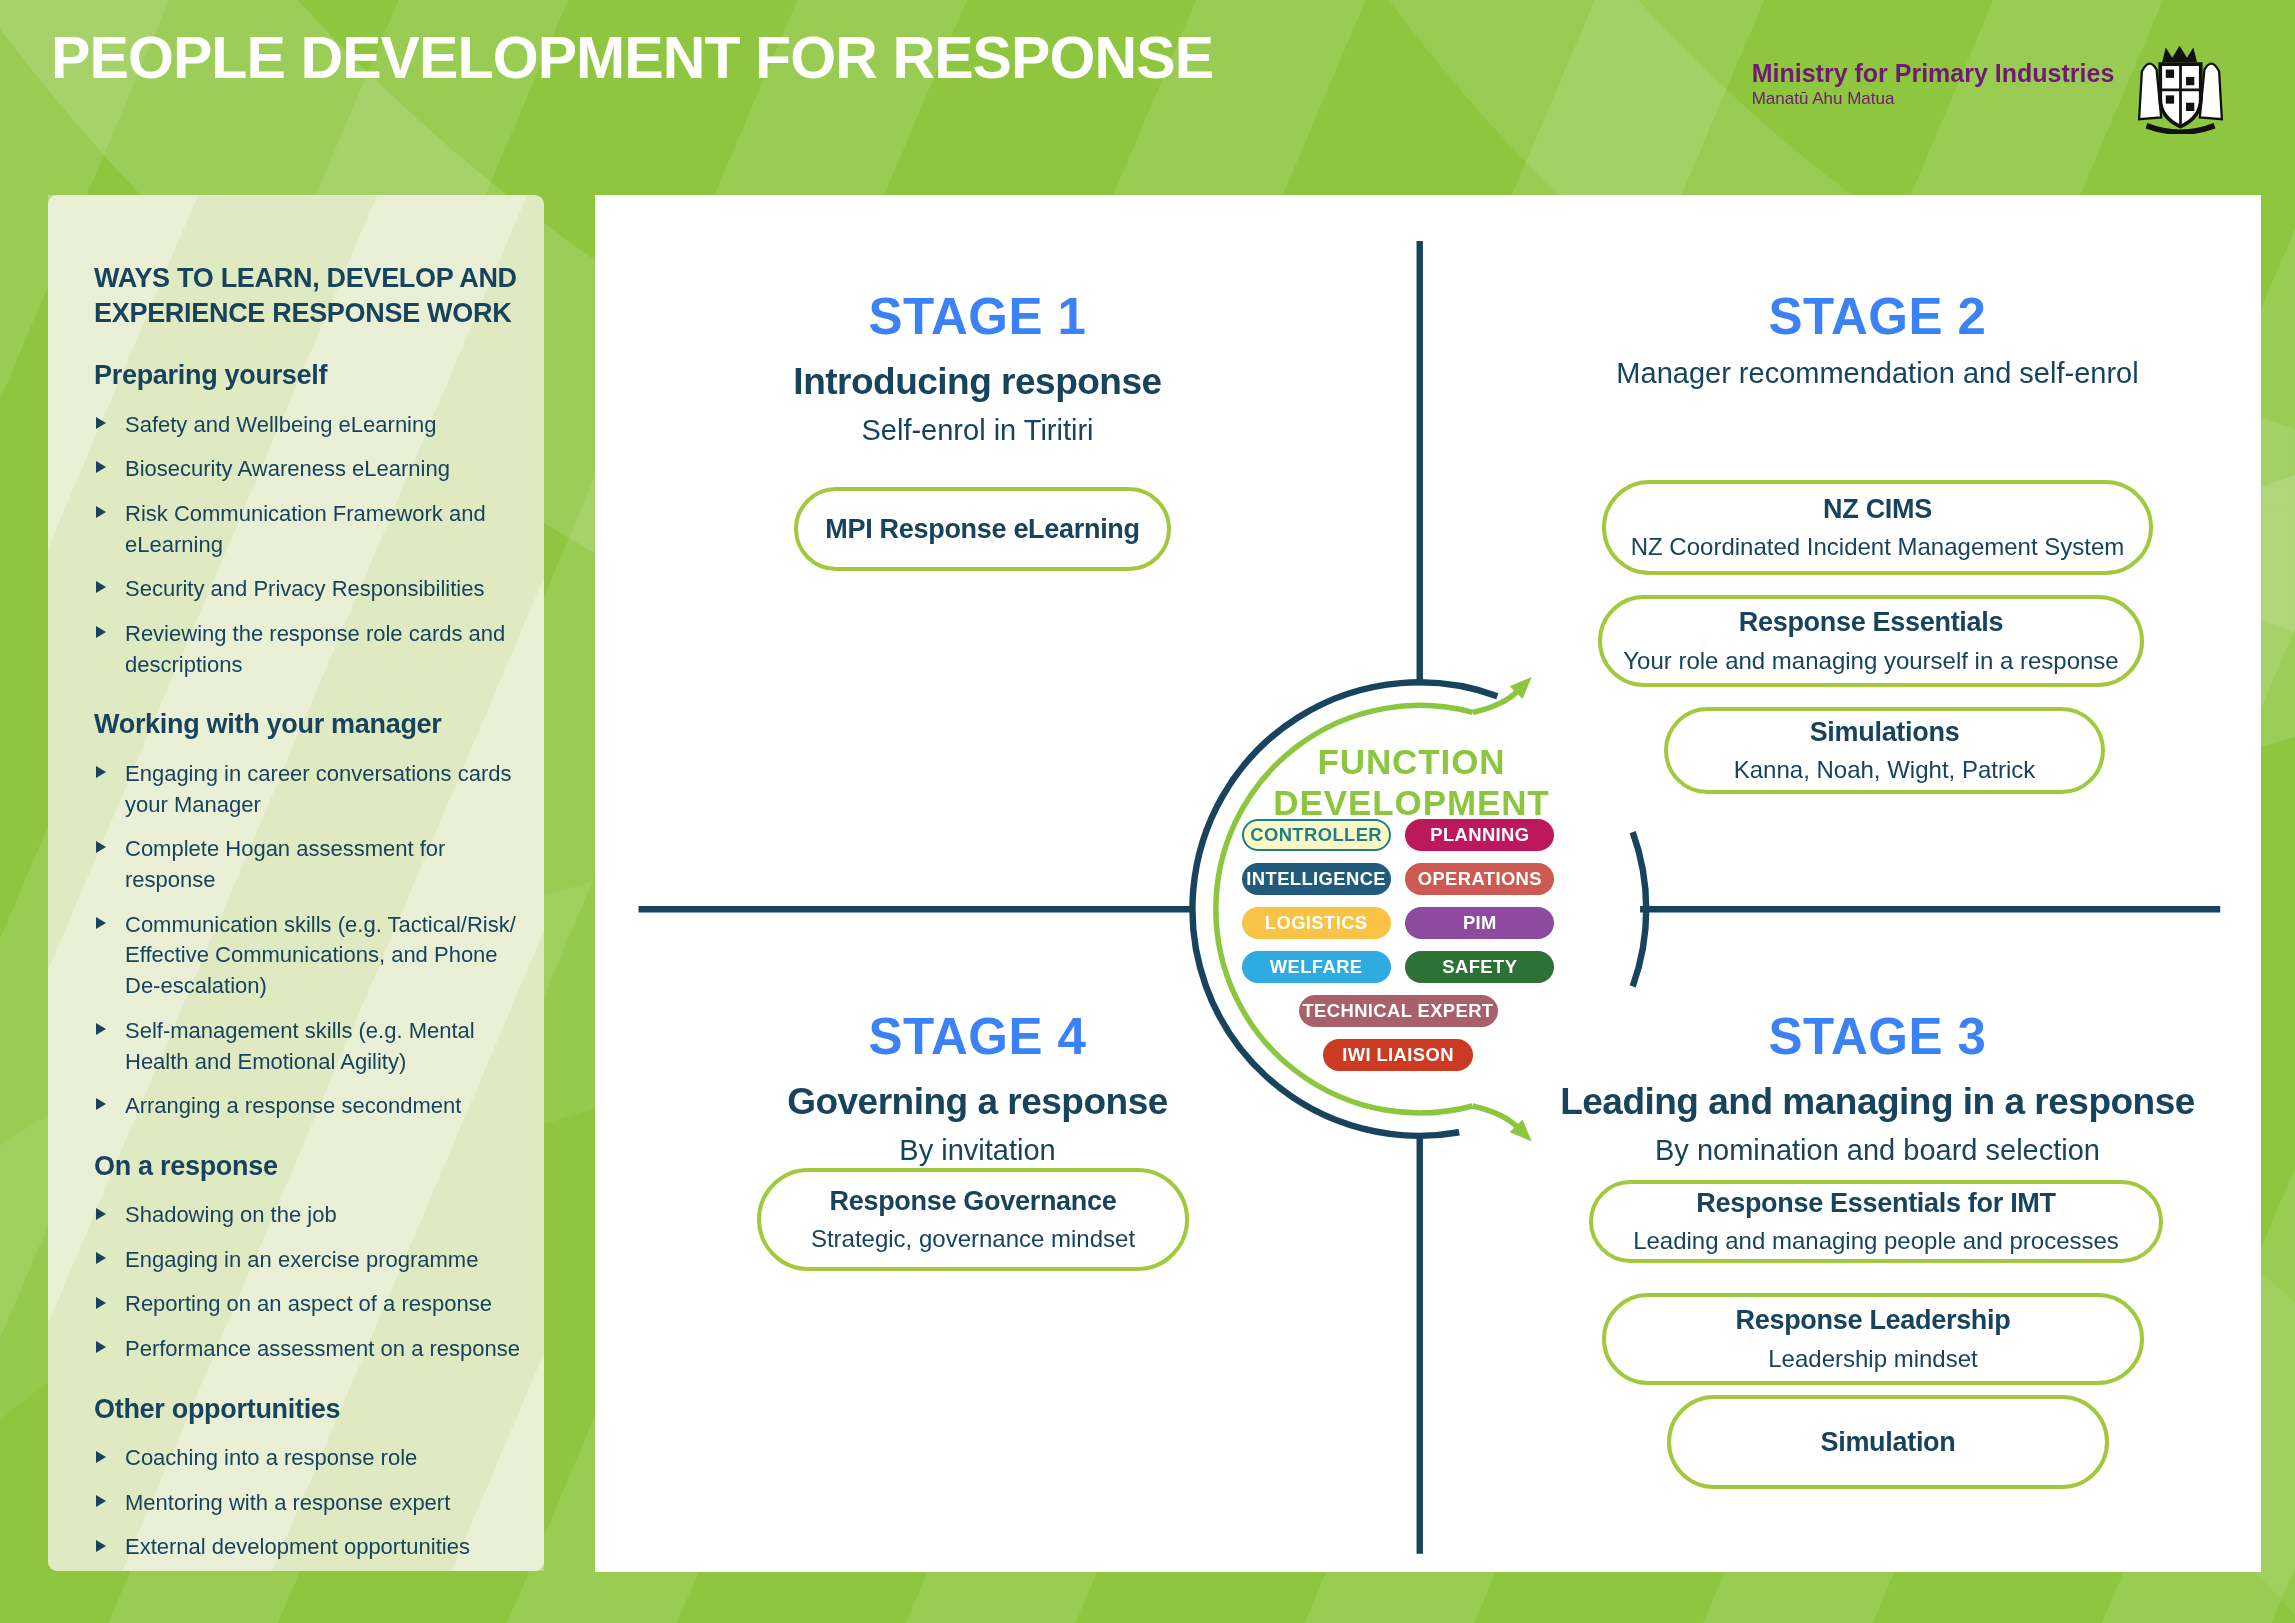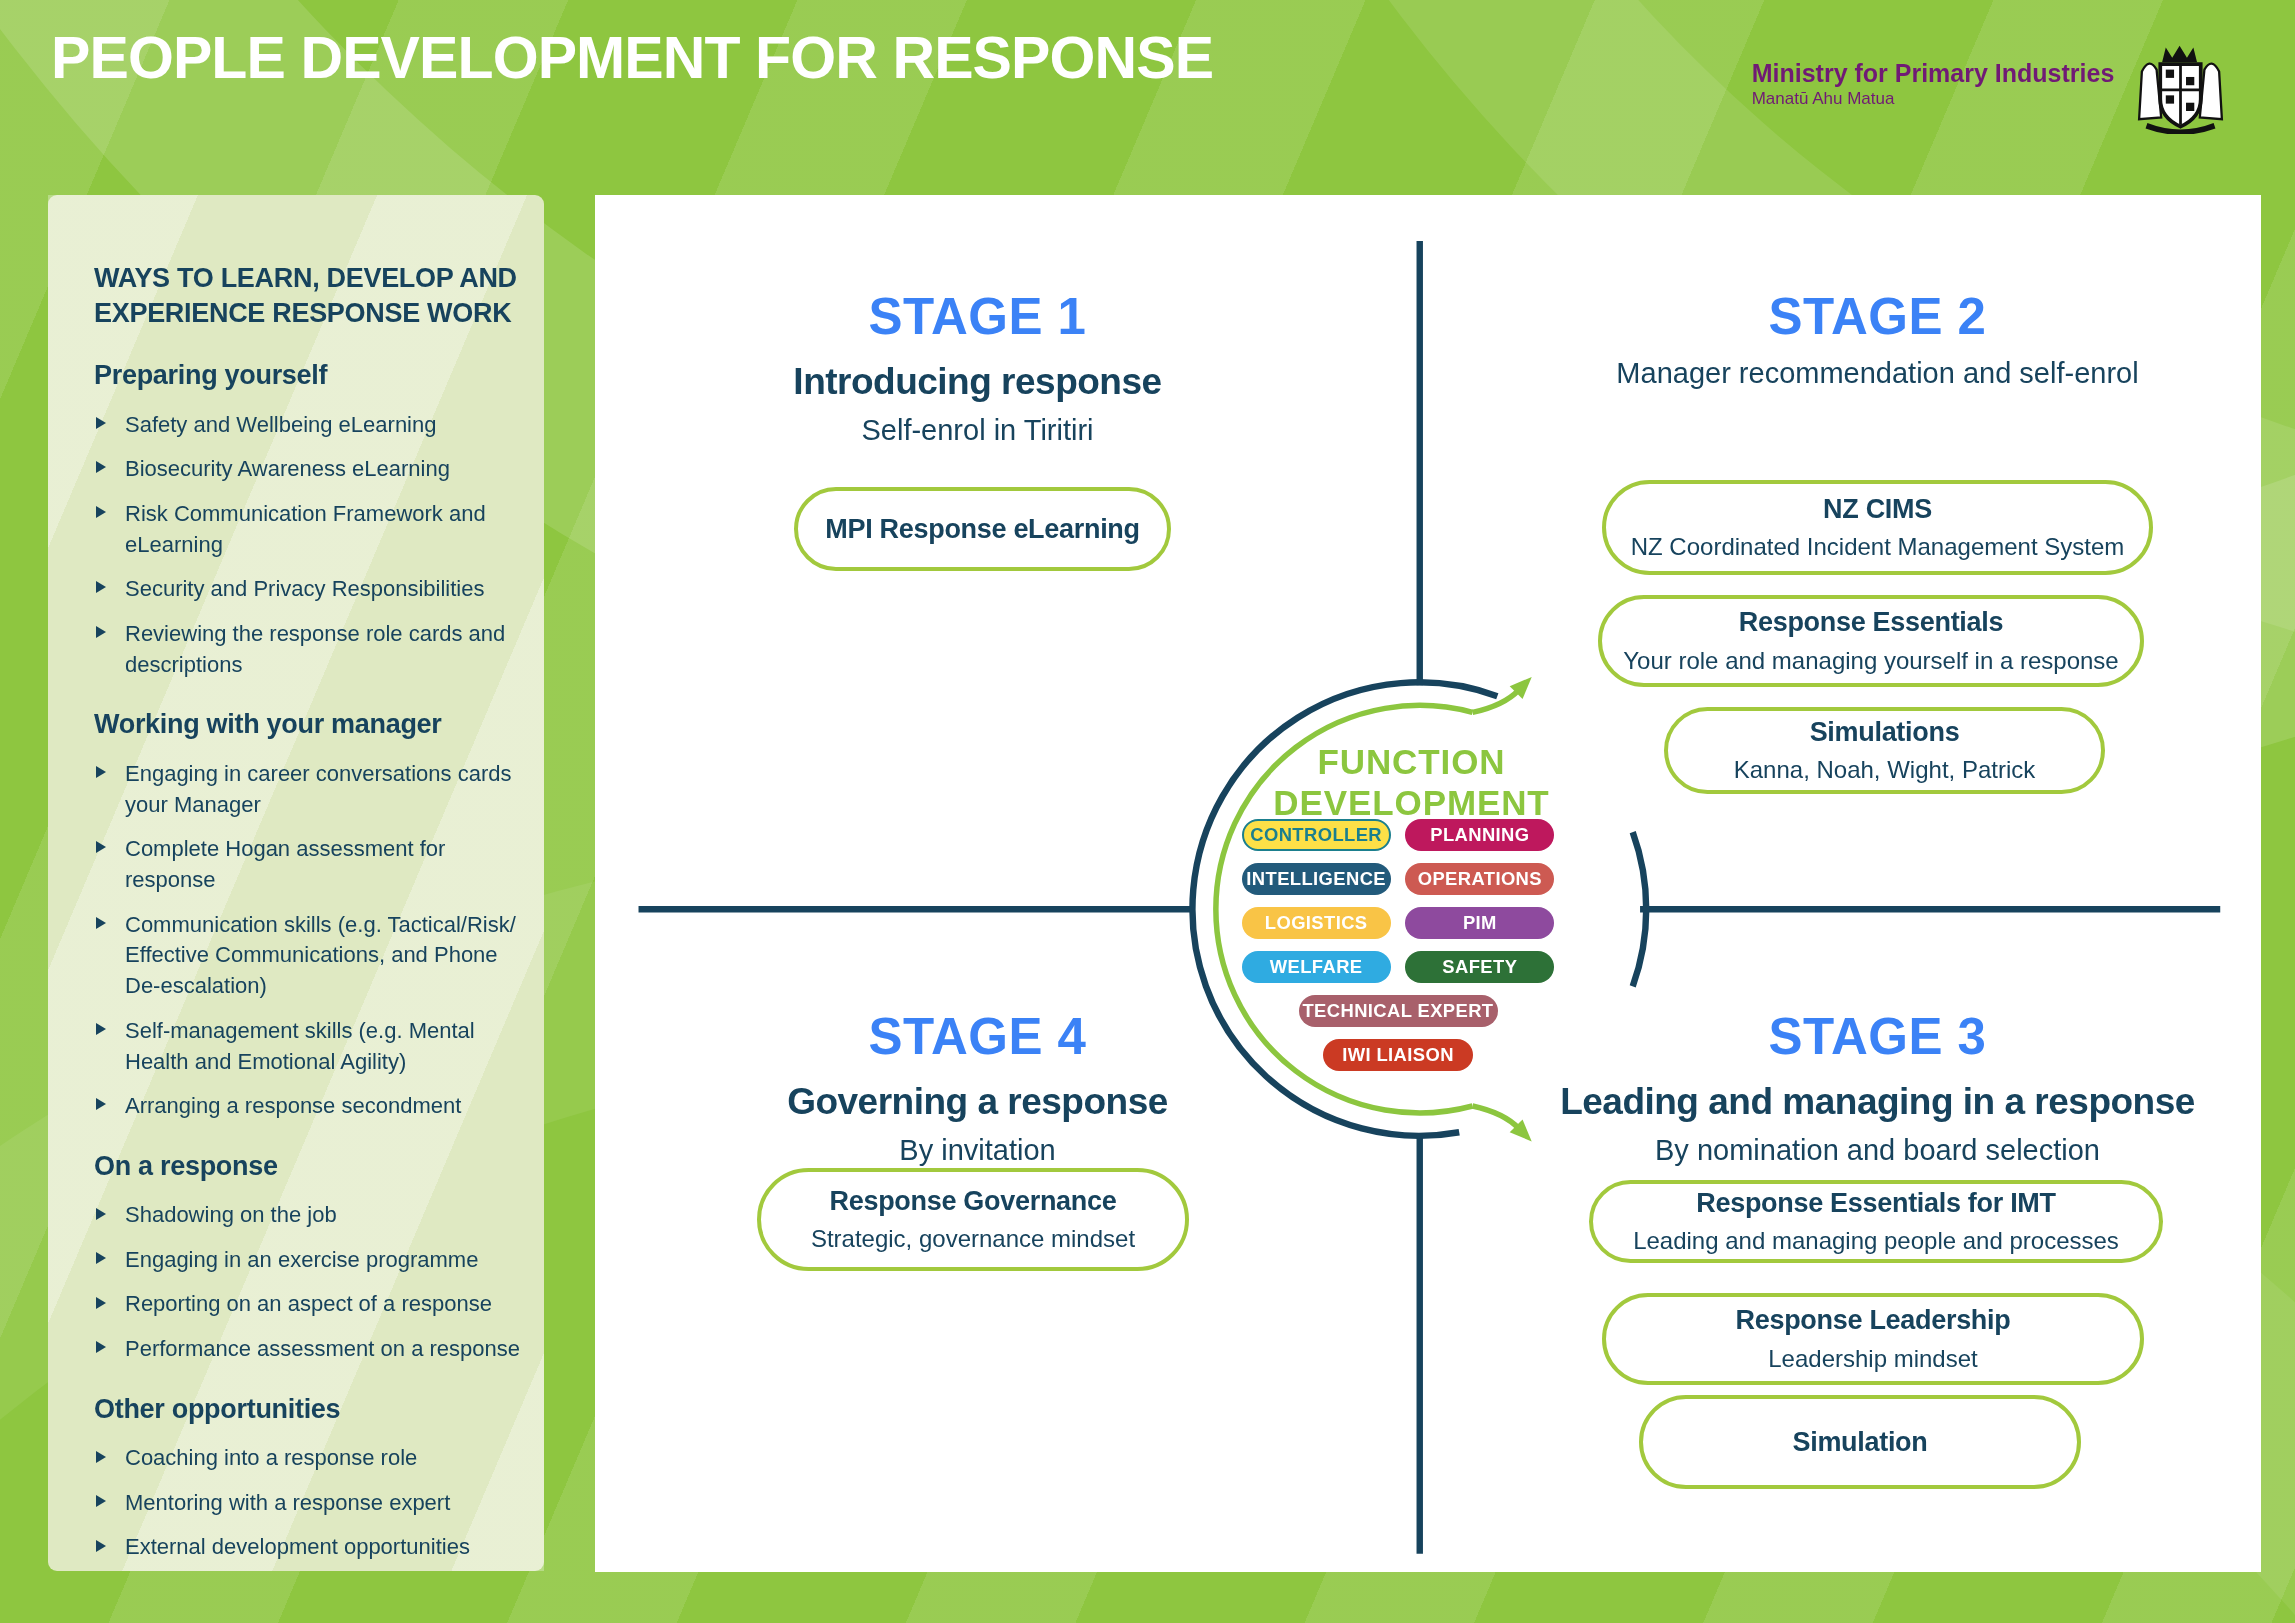--- a/index.html
+++ b/index.html
@@ -71,21 +71,21 @@
   .fd-title{position:absolute;left:587px;top:547px;width:459px;text-align:center;
     font-size:35px;font-weight:bold;color:#8cc63f;line-height:1.17;letter-spacing:0.9px;}
   .fd-pills{position:absolute;left:647px;top:624px;width:312px;
     display:flex;flex-direction:column;gap:12px;align-items:center;}
   .fd-row{display:flex;gap:14.7px;justify-content:center;}
   .fpill{
     width:149px;height:32px;border-radius:16.5px;box-sizing:border-box;
     display:flex;align-items:center;justify-content:center;
     color:#ffffff;font-size:18.4px;font-weight:bold;letter-spacing:0.4px;white-space:nowrap;
   }
-  .fp-controller{background:#fde047;border:2.8px solid #1b7f8e;color:#1b7f8e;}
+  .fp-controller{background:#fef9c3;border:2.8px solid #1b7f8e;color:#1b7f8e;}
   .fp-planning{background:#be185d;}
   .fp-intelligence{background:#225a7b;}
   .fp-operations{background:#cd5a52;}
   .fp-logistics{background:#f9c446;}
   .fp-pim{background:#8e4a9e;}
   .fp-welfare{background:#2fabe1;}
   .fp-safety{background:#2d7137;}
   .fp-technical{width:199px;background:#a8606b;}
   .fp-iwi{width:150px;background:#cb3a23;}
 </style>
@@ -249,18 +249,18 @@
     <div class="stage-sub">By nomination and board selection</div>
   </div>
   <div class="course-pill" style="left:994px;top:985px;width:574px;height:83px;">
     <div class="pill-title">Response Essentials for IMT</div>
     <div class="pill-sub">Leading and managing people and processes</div>
   </div>
   <div class="course-pill" style="left:1007px;top:1098px;width:542px;height:92px;">
     <div class="pill-title">Response Leadership</div>
     <div class="pill-sub">Leadership mindset</div>
   </div>
-  <div class="course-pill" style="left:1044px;top:1200px;width:442px;height:94px;">
+  <div class="course-pill" style="left:1072px;top:1200px;width:442px;height:94px;">
     <div class="pill-title">Simulation</div>
   </div>
 
 </div>
 
 
 </body></html>

